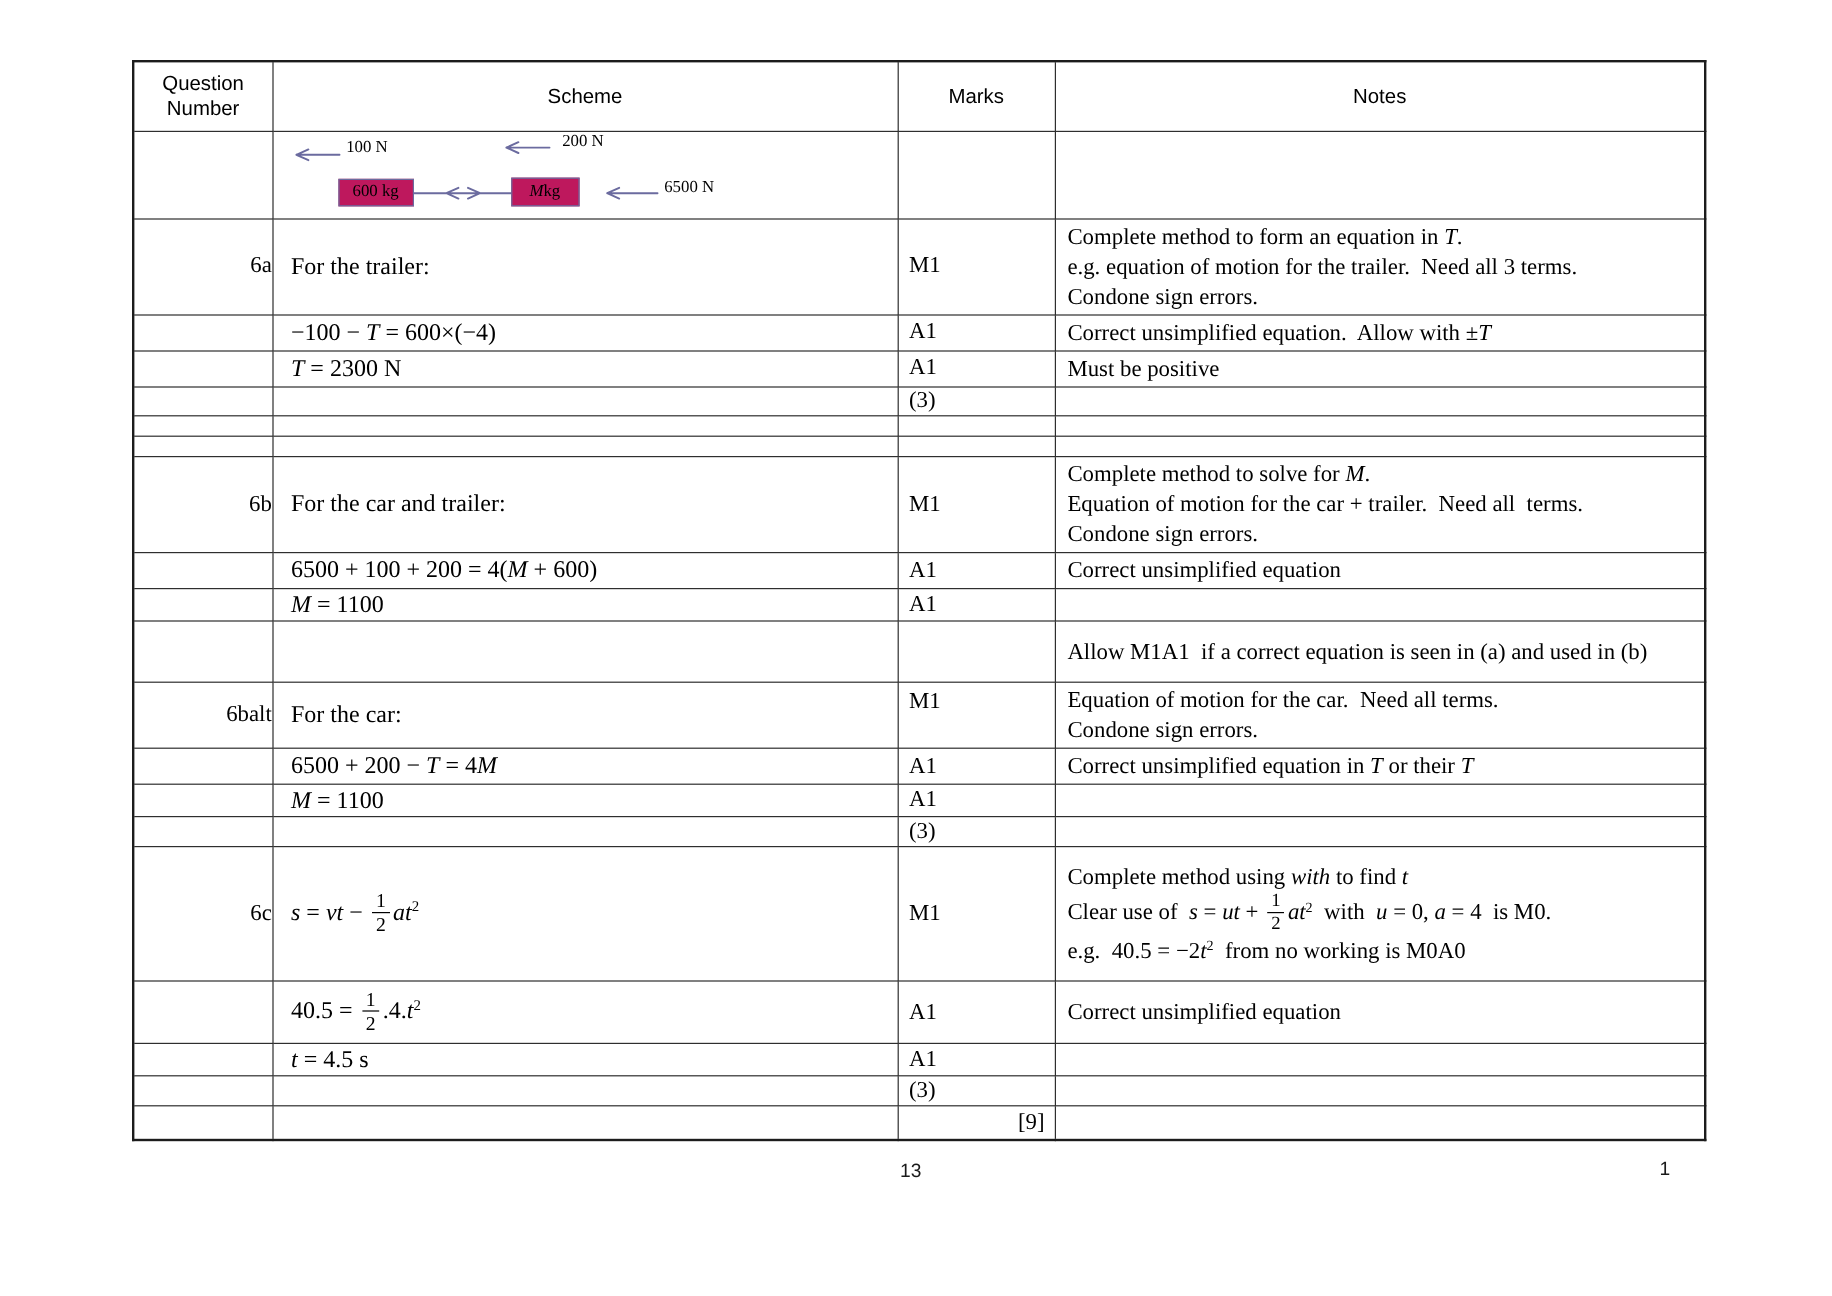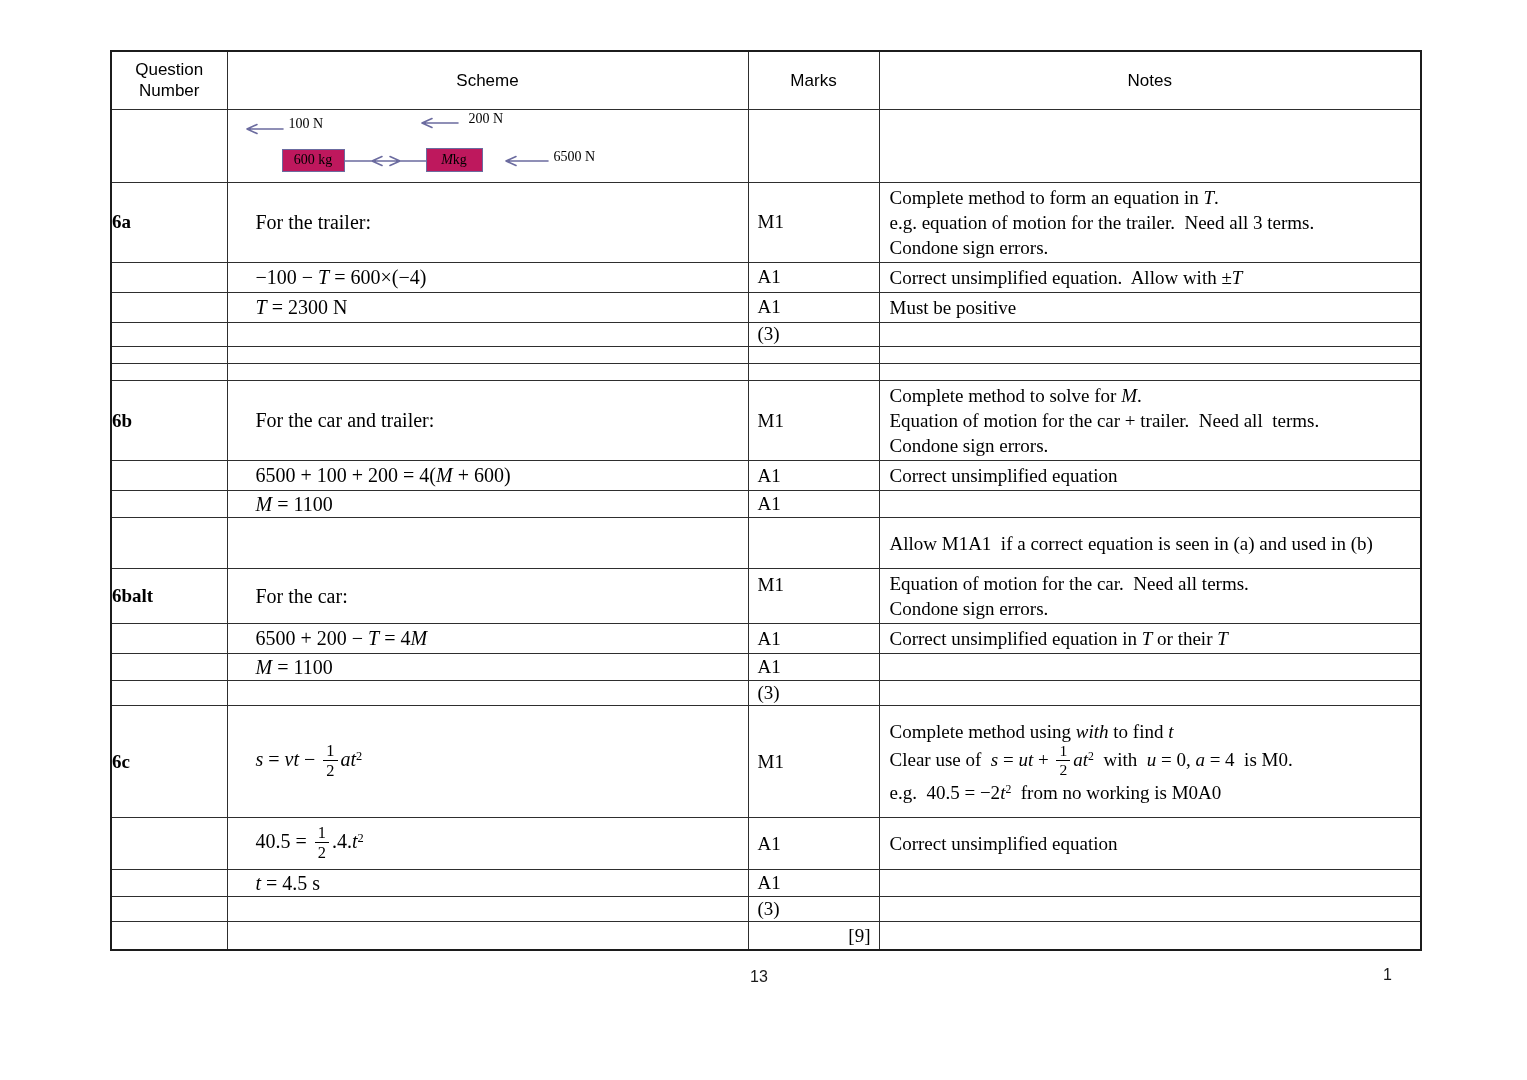--- a/index.html
+++ b/index.html
@@ -12,22 +12,22 @@
     border-collapse:collapse; table-layout:fixed;
     border:2px solid #1c1c1c;
   }
   table.ms td{ border:1px solid #2e2e2e; overflow:hidden; }
 
   td.h{
     font-family:"Liberation Sans","DejaVu Sans",sans-serif;
     font-size:17px; text-align:center; vertical-align:middle;
     white-space:pre-line; line-height:1.25;
   }
-  td.q{ text-align:left; vertical-align:middle; font-weight:bold; font-size:19px; }
-  td.s{ vertical-align:middle; padding-left:28px; font-size:20px; }
+  td.q{ text-align:right; vertical-align:middle; font-weight:normal; font-size:19px; }
+  td.s{ vertical-align:middle; padding-left:15px; font-size:20px; }
   td.m{ vertical-align:middle; padding-left:9px; font-size:19px; }
   td.m.top{ vertical-align:top; padding-top:5px; }
   td.m.right{ text-align:right; padding-right:8px; padding-left:0; }
   td.n{ vertical-align:middle; padding:2px 10px; font-size:19px; line-height:1.32; }
 
   
   .frac{
     display:inline-flex; flex-direction:column; align-items:center;
     vertical-align:middle; margin:0 3px; line-height:1.05;
     font-size:0.82em; font-style:normal; transform:translateY(-1px);

